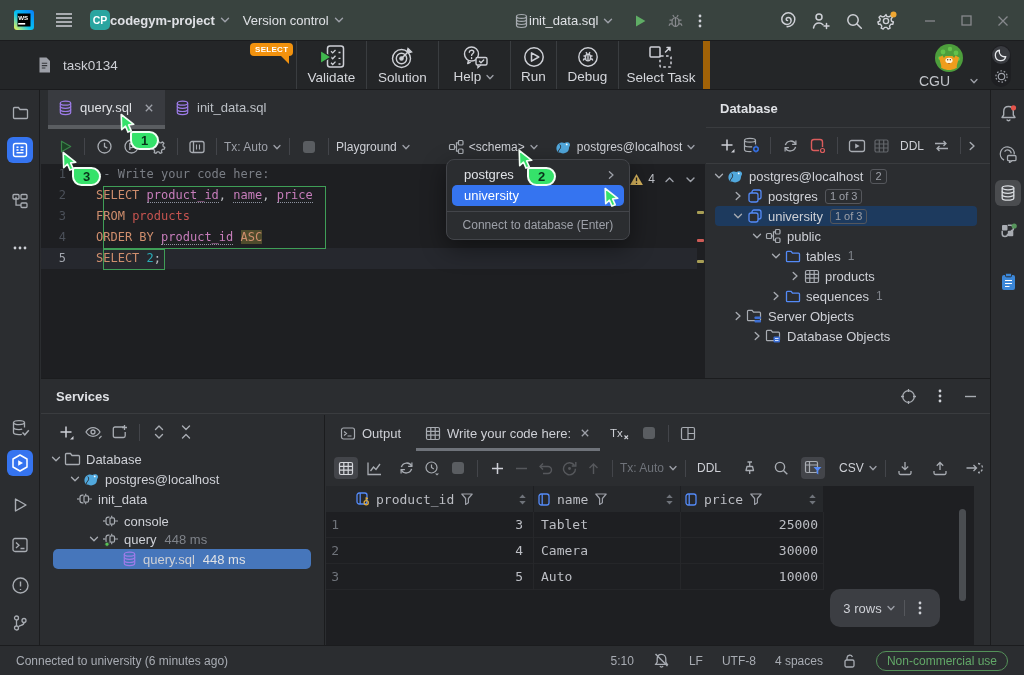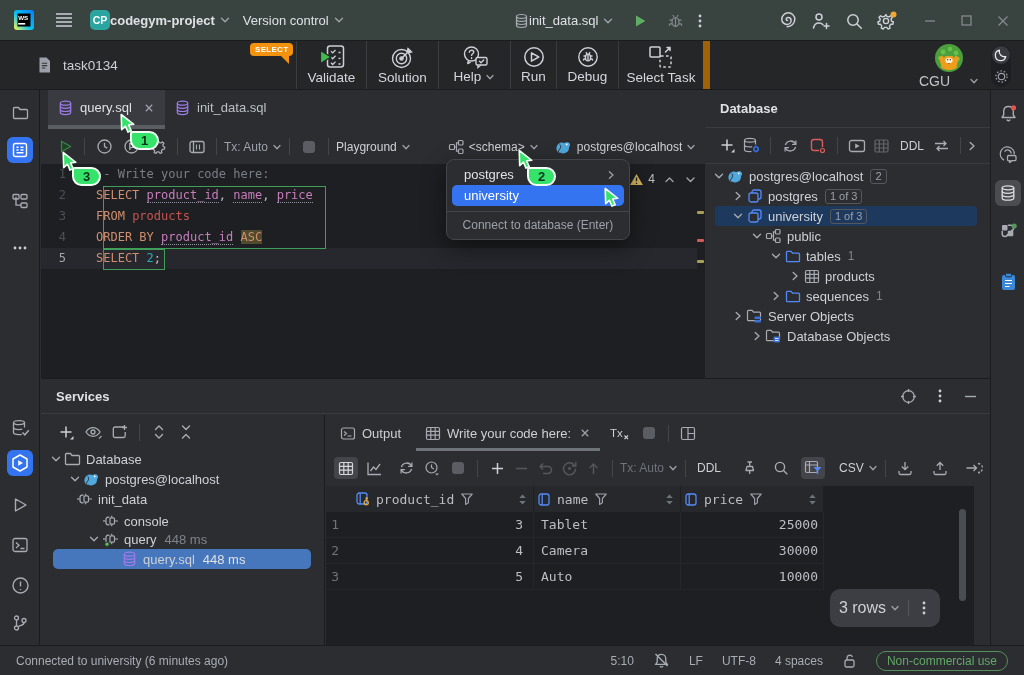--- a/index.html
+++ b/index.html
@@ -1356,21 +1356,21 @@
               <div class="grow" style="top: 78px; left: 0px; width: 498px;">
                 <span class="gnum" style="left: 0px; top: 0px; line-height: 26px; width: 13px;">3</span>
                 <span style="position: absolute; left: 26px; width: 182px; top: 0px; line-height: 26px; text-align: right; padding: 0px 10px 0px 0px; border-right: 1px solid rgb(38, 39, 42); height: 26px; display: inline-block;">5</span>
                 <span style="position: absolute; left: 208px; width: 147px; top: 0px; line-height: 26px; text-align: left; padding: 0px 0px 0px 7px; border-right: 1px solid rgb(38, 39, 42); height: 26px; display: inline-block;">Auto</span>
                 <span style="position: absolute; left: 355px; width: 143px; top: 0px; line-height: 26px; text-align: right; padding: 0px 5px 0px 0px; border-right: 1px solid rgb(38, 39, 42); height: 26px; display: inline-block;">10000</span>
               </div>
             </div>
         <div id="grid-scroll"></div>
         <div id="rows-pill">
           <span style="display:flex;align-items:center;gap:4px">
-                <span style="font-size:16px">3 rows</span>
+                <span style="font-size:13px">3 rows</span>
                 <span class="icon">
                   <svg width="10" height="10" viewBox="0 0 10 10" fill="none">
                     <path d="M2 3.5L5 6.7l3-3.2" stroke="#9da0a8" stroke-width="1.3" stroke-linecap="round" stroke-linejoin="round"></path>
                   </svg>
                 </span>
               </span>
           <span style="width:1px;height:16px;background:#55575c"></span>
           <span class="icon">
                 <svg width="14" height="16" viewBox="0 0 14 16">
                   <g fill="#ced0d6">

